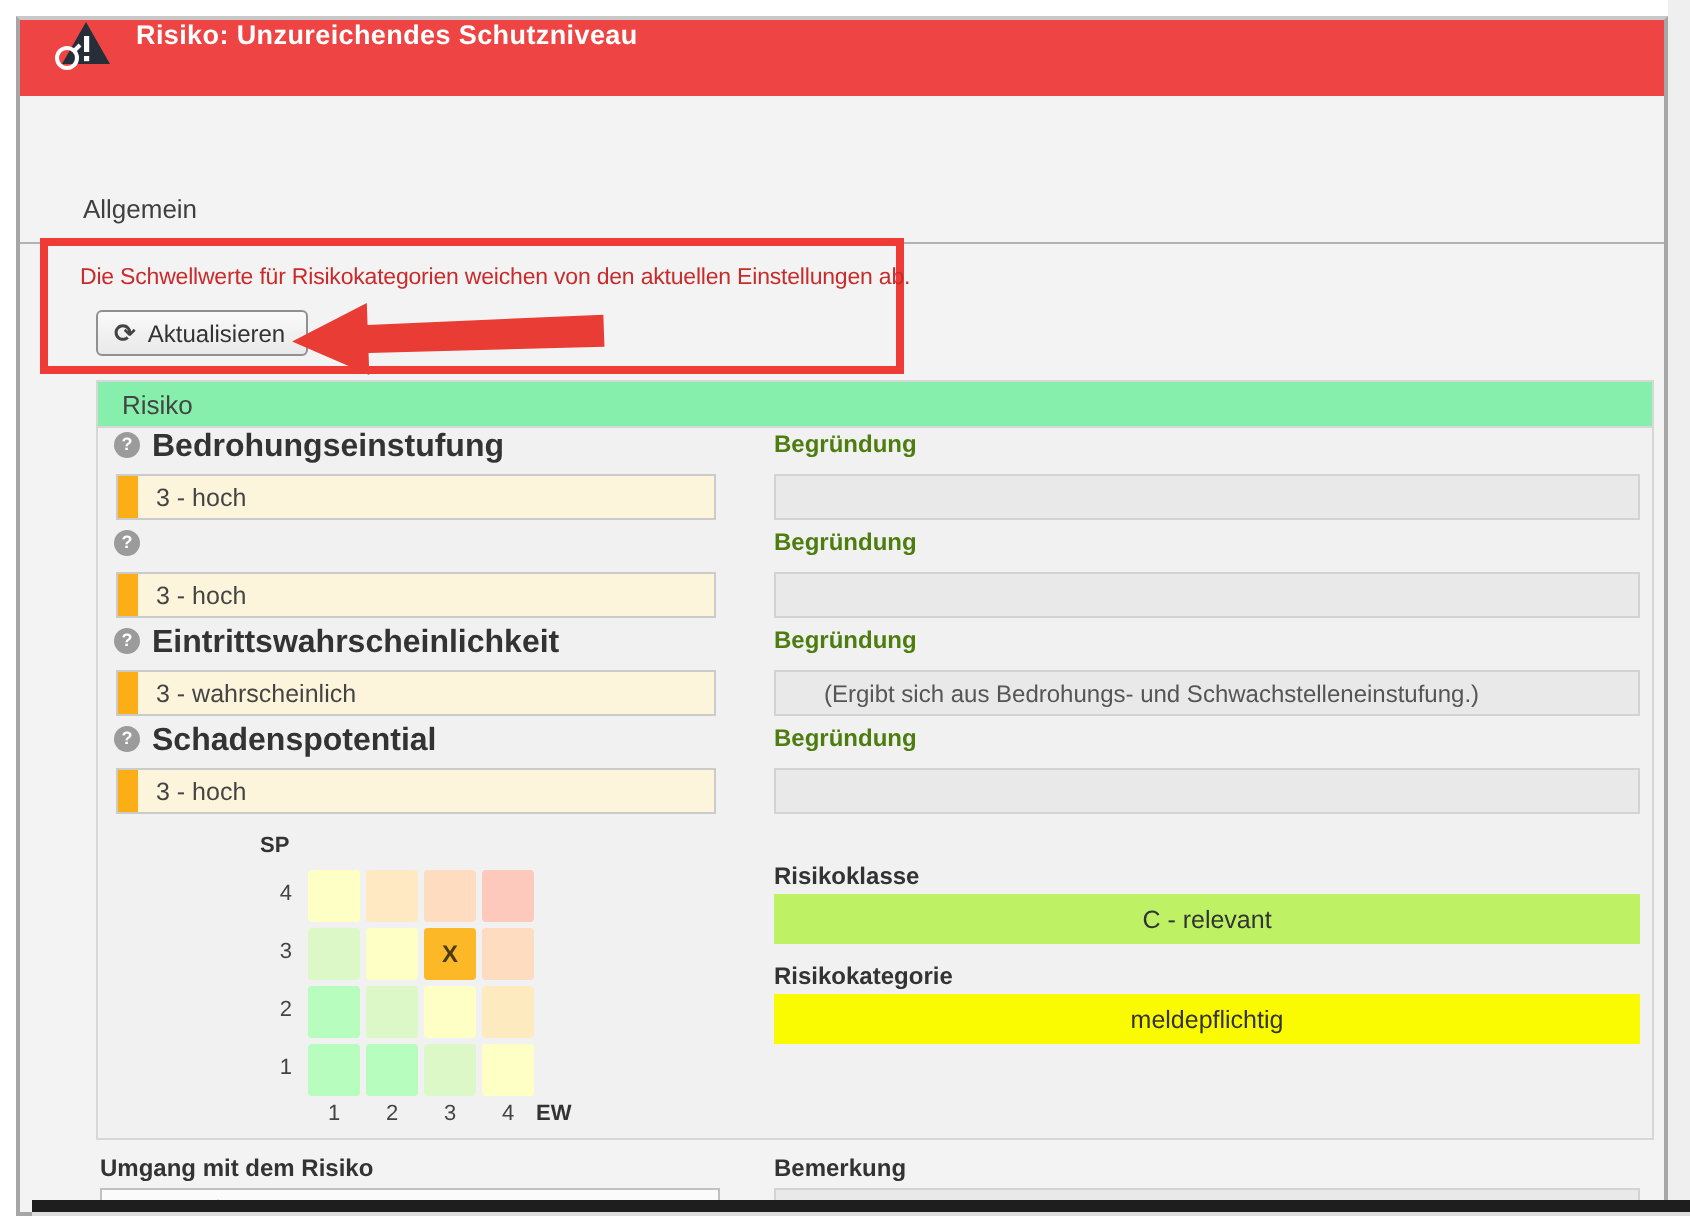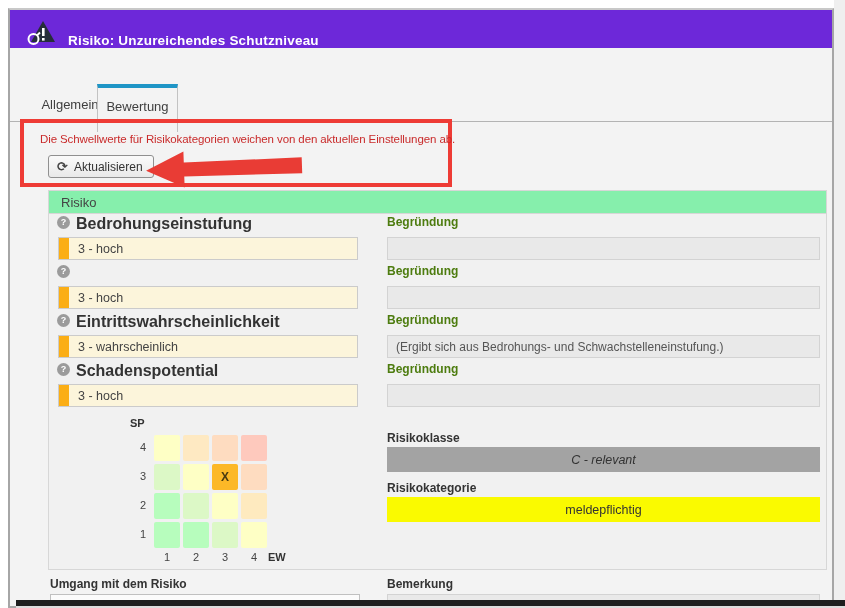--- a/index.html
+++ b/index.html
@@ -7,22 +7,22 @@
   body { font-family:"Liberation Sans","DejaVu Sans",sans-serif; background:#ffffff; overflow:hidden; position:relative; }
 
   #root { position:absolute; left:0; top:0; width:845px; height:608px; overflow:hidden; }
 
   .outer-right { position:absolute; left:834px; top:0; width:11px; height:608px; background:#efefef; }
 
   .window { position:absolute; left:8px; top:8px; width:826px; height:600px;
             border:2px solid #a6a6a6; border-top-color:#c8c8c8; background:#f3f3f3; }
 
   
-  .titlebar { position:absolute; left:0; top:0; width:822px; height:38px; background:#6d28d9;
-              display:flex; align-items:flex-end; }
+  .titlebar { position:absolute; left:0; top:0; width:822px; height:38px; background:#ef4444;
+              display:flex; align-items:flex-start; }
   .title-icon { margin-left:16px; width:30px; height:28px; flex:0 0 auto; }
   .titlebar-text { color:#ffffff; font-size:13.5px; font-weight:bold; margin-left:12px; letter-spacing:.2px; }
 
   
   .tabbar-line { position:absolute; left:0; top:111px; width:822px; border-bottom:1px solid #b3b3b3; }
   .tab { position:absolute; top:78px; height:33px; font-size:13px; color:#3f3f3f;
          display:flex; align-items:center; justify-content:center; cursor:default; }
   .tab-allgemein { left:25px; width:70px; }
   .tab-bewertung { left:87px; width:81px; top:74px; height:48px; background:#f3f3f3;
                    border-left:1px solid #c2c2c2; border-right:1px solid #c2c2c2;
@@ -53,21 +53,21 @@
                background:#9b9b9b; color:#fff; font-size:9px; font-weight:bold; text-align:center;
                line-height:13px; }
   .field-label { position:absolute; left:66px; top:7px; font-size:16px; font-weight:600; color:#333; }
   .rating-box { position:absolute; left:48px; top:29px; width:300px; height:23px;
                 background:#fcf5db; border:1px solid #cbcbcb; display:flex; align-items:center; }
   .rating-accent { width:10px; height:100%; background:#fbae15; flex:0 0 auto; }
   .rating-text { margin-left:9px; font-size:12.5px; color:#444; }
   .reason-label { position:absolute; left:377px; top:7px; font-size:12px; font-weight:600; color:#4d7c0f; }
   .reason-input { position:absolute; left:377px; top:29px; width:433px; height:23px;
                   background:#e9e9e9; border:1px solid #d3d3d3; font-size:12px; color:#555;
-                  display:flex; align-items:center; padding-left:8px; white-space:nowrap; overflow:hidden; }
+                  display:flex; align-items:center; padding-left:24px; white-space:nowrap; overflow:hidden; }
 
   
   .matrix-axis { position:absolute; font-size:11px; font-weight:bold; color:#333; }
   .matrix-cell { position:absolute; width:26px; height:26px; border-radius:2px;
                  font-size:12px; font-weight:bold; color:#4a3a10; text-align:center; line-height:26px; }
   .matrix-lab { position:absolute; font-size:11px; color:#444; text-align:center; }
 
   
   .result-label { position:absolute; font-size:12px; font-weight:600; color:#333; }
   .result-bar { position:absolute; left:377px; width:433px; height:25px; font-size:12.5px; color:#333;
@@ -99,21 +99,20 @@
         <rect x="16" y="8" width="2.6" height="8" fill="#ffffff"></rect>
         <rect x="16" y="18" width="2.6" height="2.6" fill="#ffffff"></rect>
         <circle cx="7.5" cy="19" r="5" fill="none" stroke="#ffffff" stroke-width="2"></circle>
         <line x1="11" y1="15.5" x2="14" y2="12.5" stroke="#ffffff" stroke-width="2"></line>
       </svg>
       <span class="titlebar-text">Risiko: Unzureichendes Schutzniveau</span>
     </div>
 
     <div class="tabbar-line"></div>
     <div class="tab tab-allgemein">Allgemein</div>
-    <div class="tab tab-bewertung">Bewertung</div>
 
     <div class="alert-rect"></div>
     <div class="alert-msg">Die Schwellwerte für Risikokategorien weichen von den aktuellen Einstellungen ab.</div>
     <button class="refresh-btn">
       <span class="refresh-glyph">⟳</span>
       <span>Aktualisieren</span>
     </button>
     <svg class="annot-arrow" width="160" height="44" viewBox="0 0 160 44">
       <polygon points="0,22 38,4 38,15 156,14 156,30 38,29 38,40" fill="#e93c35"></polygon>
     </svg>
@@ -189,21 +188,21 @@
         <div class="matrix-cell" style="left: 202px; top: 512px; background: rgb(220, 248, 198);"></div>
         <div class="matrix-cell" style="left: 231px; top: 512px; background: rgb(254, 255, 197);"></div>
         <div class="matrix-lab" style="left: 144px; top: 541px; width: 26px;">1</div>
         <div class="matrix-lab" style="left: 173px; top: 541px; width: 26px;">2</div>
         <div class="matrix-lab" style="left: 202px; top: 541px; width: 26px;">3</div>
         <div class="matrix-lab" style="left: 231px; top: 541px; width: 26px;">4</div>
         <div class="matrix-axis" style="left: 258px; top: 541px;">EW</div>
       </div>
 
     <div class="result-label" style="left:377px; top:421px;">Risikoklasse</div>
-    <div class="result-bar" style="top: 437px; background: #a3a3a3; font-style: italic;" id="risk-class-bar">C - relevant</div>
+    <div class="result-bar" style="top: 437px; background: #bef264;" id="risk-class-bar">C - relevant</div>
     <div class="result-label" style="left:377px; top:471px;">Risikokategorie</div>
     <div class="result-bar" style="top: 487px; background: rgb(250, 250, 0);" id="risk-category-bar">meldepflichtig</div>
 
     <div class="bottom-label" style="left:40px; top:567px;">Umgang mit dem Risiko</div>
     <div class="treatment-input">behandeln</div>
     <div class="bottom-label" style="left:377px; top:567px;">Bemerkung</div>
     <div class="remark-input"></div>
 
   </div>
 

